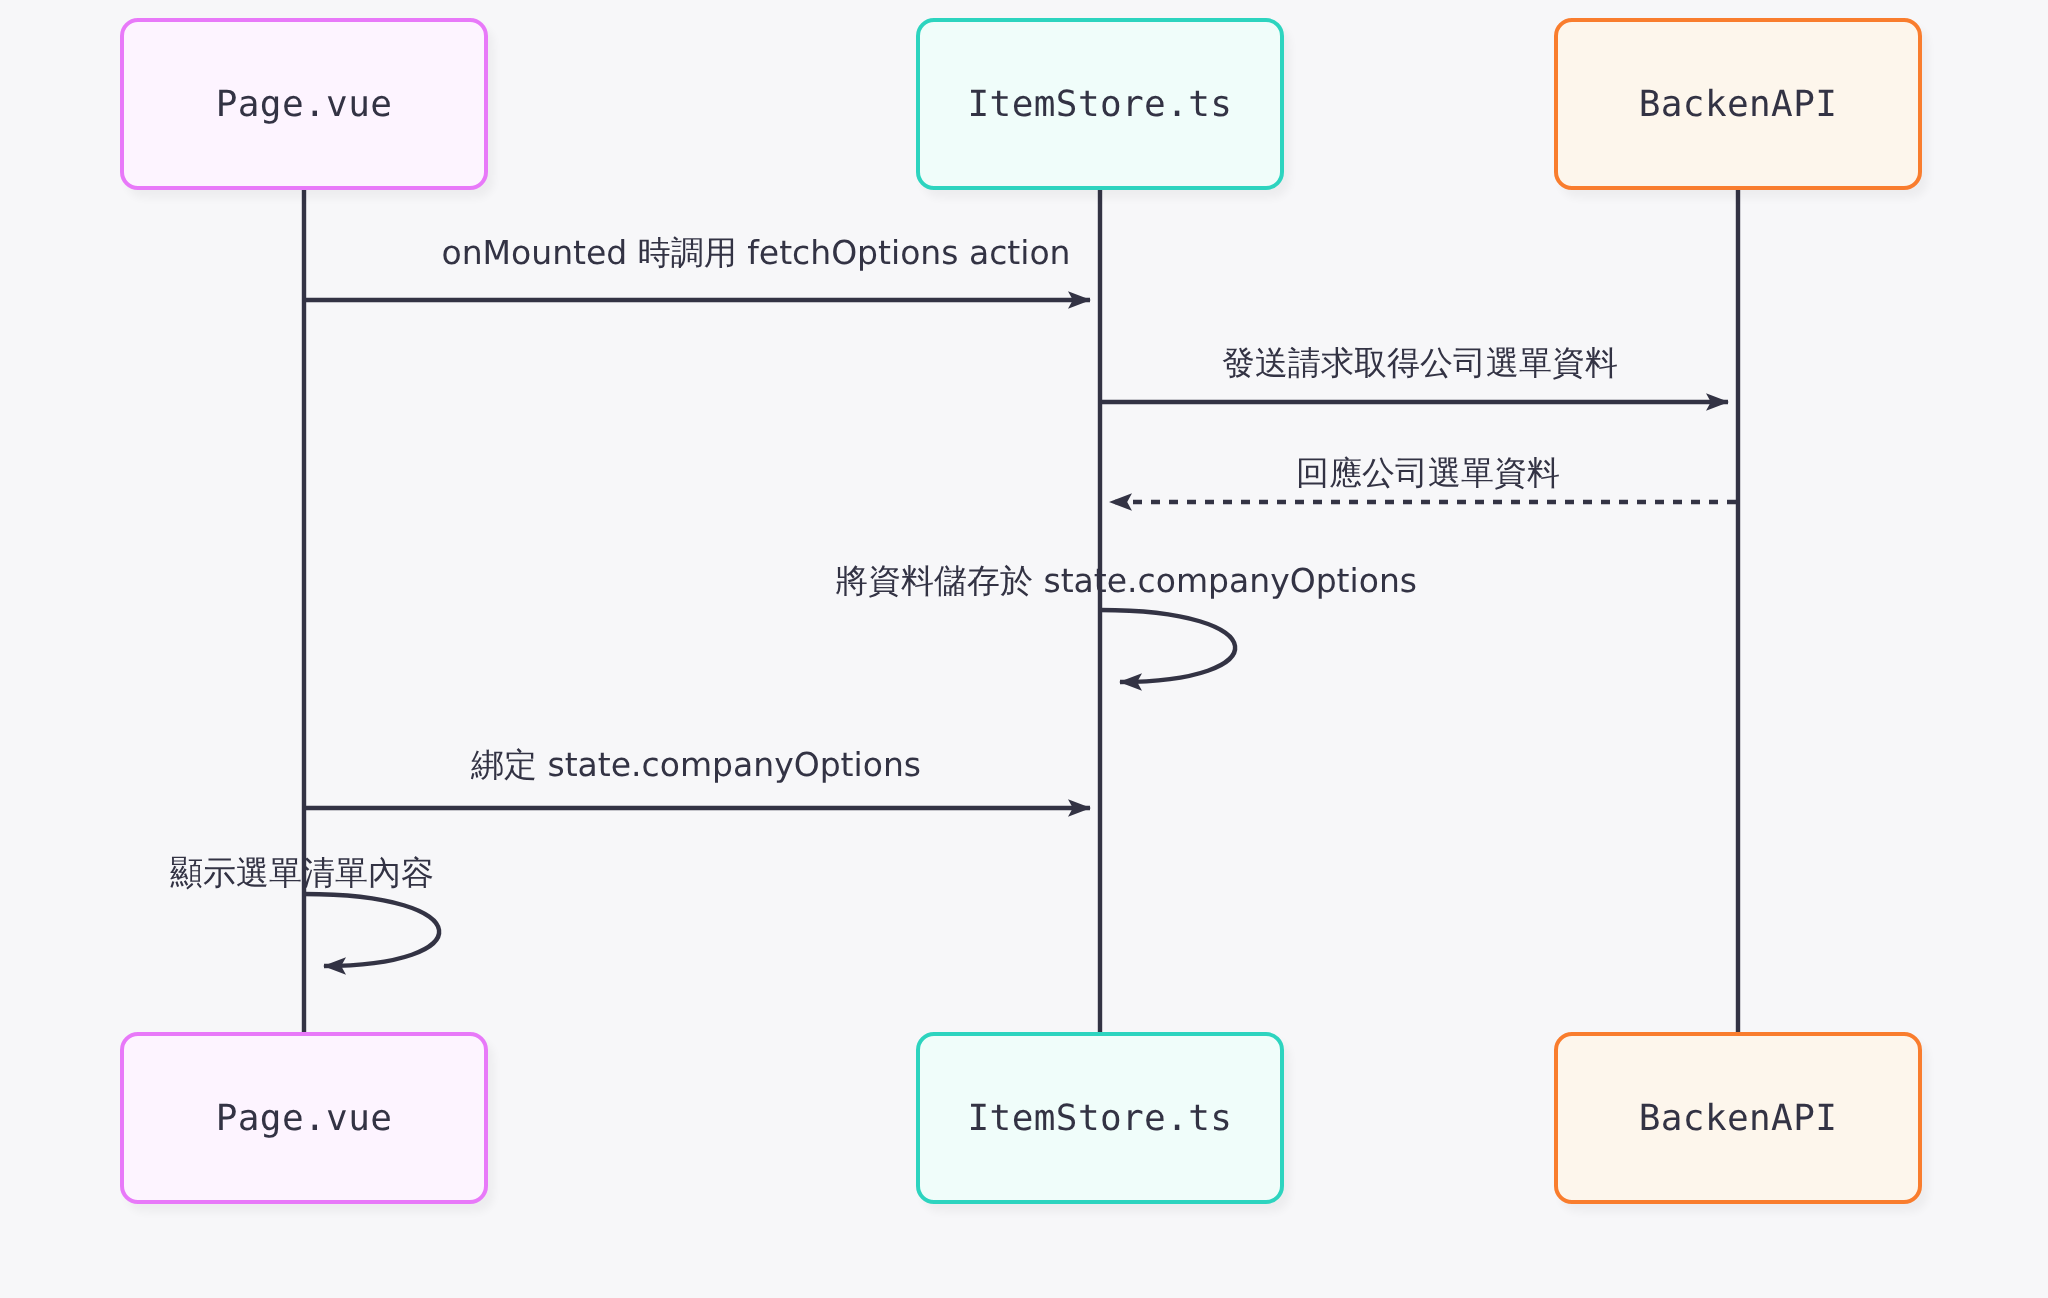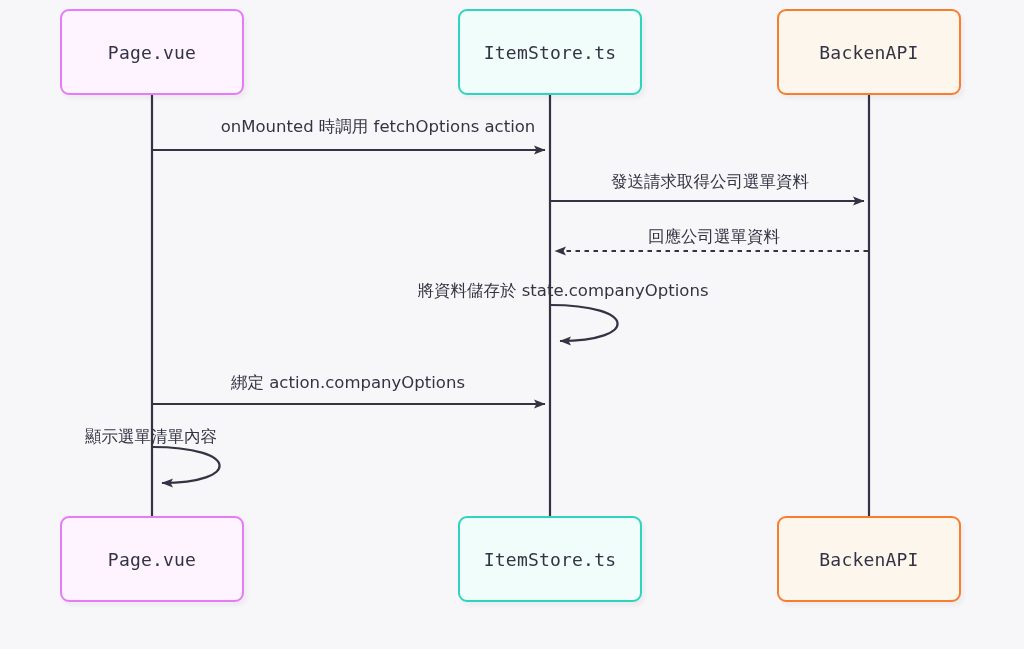--- a/index.html
+++ b/index.html
@@ -101,17 +101,17 @@
       </div>
       <div class="actor-box" style="left: 777px; top: 516px; width: 184px; height: 86px; border-color: rgb(249, 125, 46); background: rgb(253, 246, 236);">
         <span class="actor-label">BackenAPI</span>
       </div>
     </div>
   <div id="message-labels">
       <div class="msg-label" style="left: 348px; top: 116px; margin-left: 30px;">onMounted 時調用 fetchOptions action</div>
       <div class="msg-label" style="left: 710px; top: 171px;">發送請求取得公司選單資料</div>
       <div class="msg-label" style="left: 714px; top: 226px;">回應公司選單資料</div>
       <div class="msg-label" style="left: 551px; top: 280px; margin-left: 12px;">將資料儲存於 state.companyOptions</div>
-      <div class="msg-label" style="left: 348px; top: 372px;">綁定 action.companyOptions</div>
+      <div class="msg-label" style="left: 348px; top: 372px;">綁定 state.companyOptions</div>
       <div class="msg-label" style="left: 151px; top: 426px;">顯示選單清單內容</div>
     </div>
 
 </div>
 
 </body></html>

